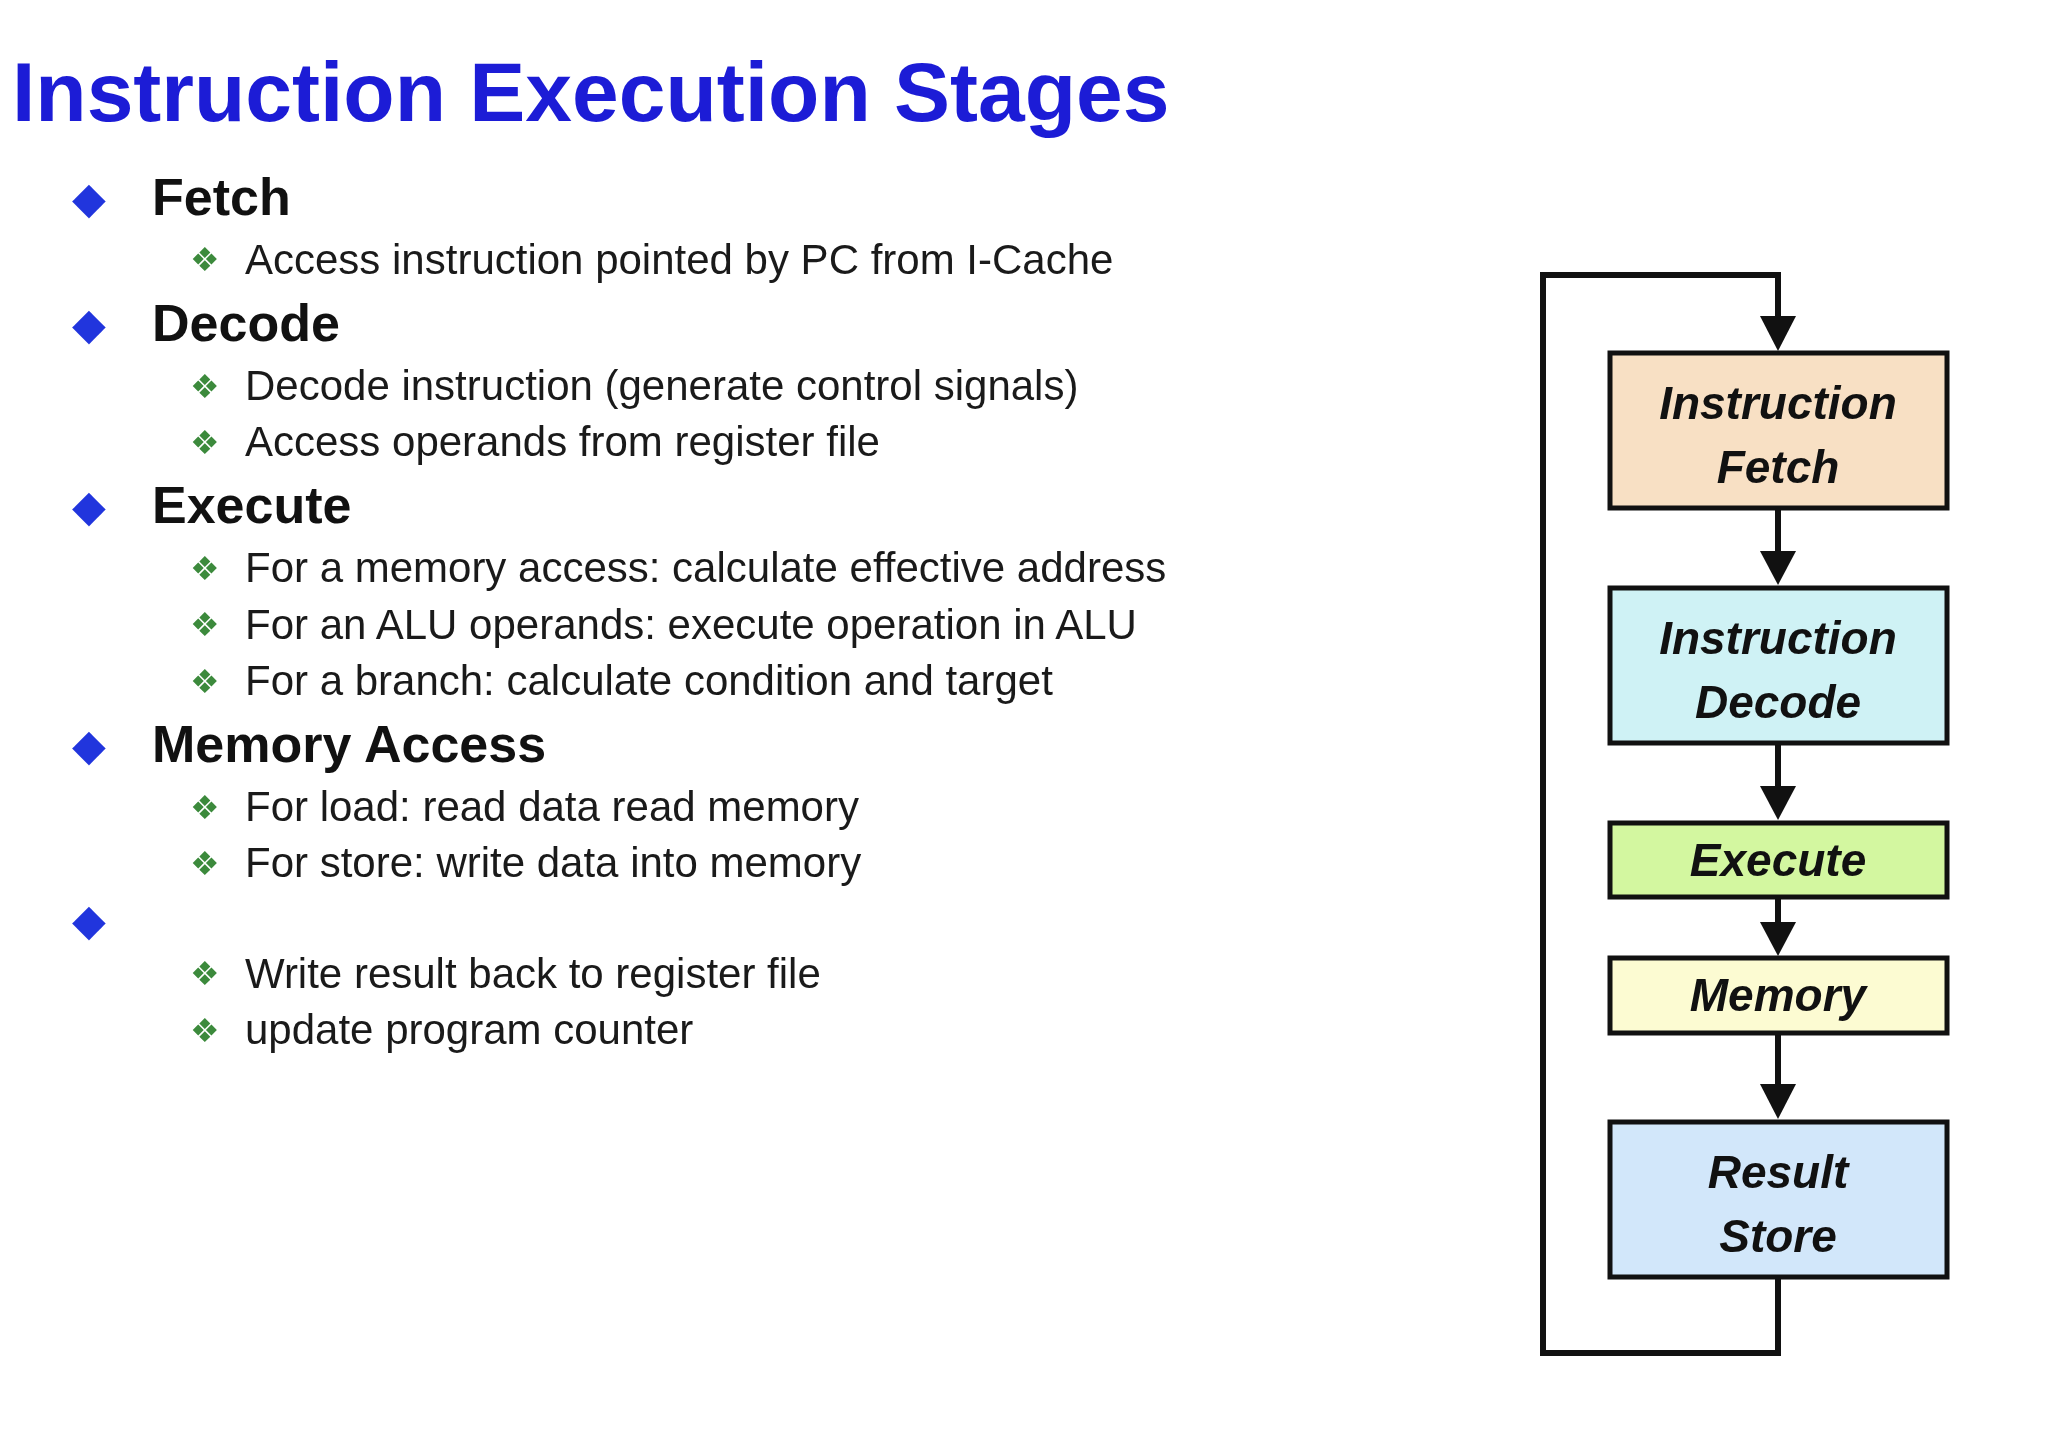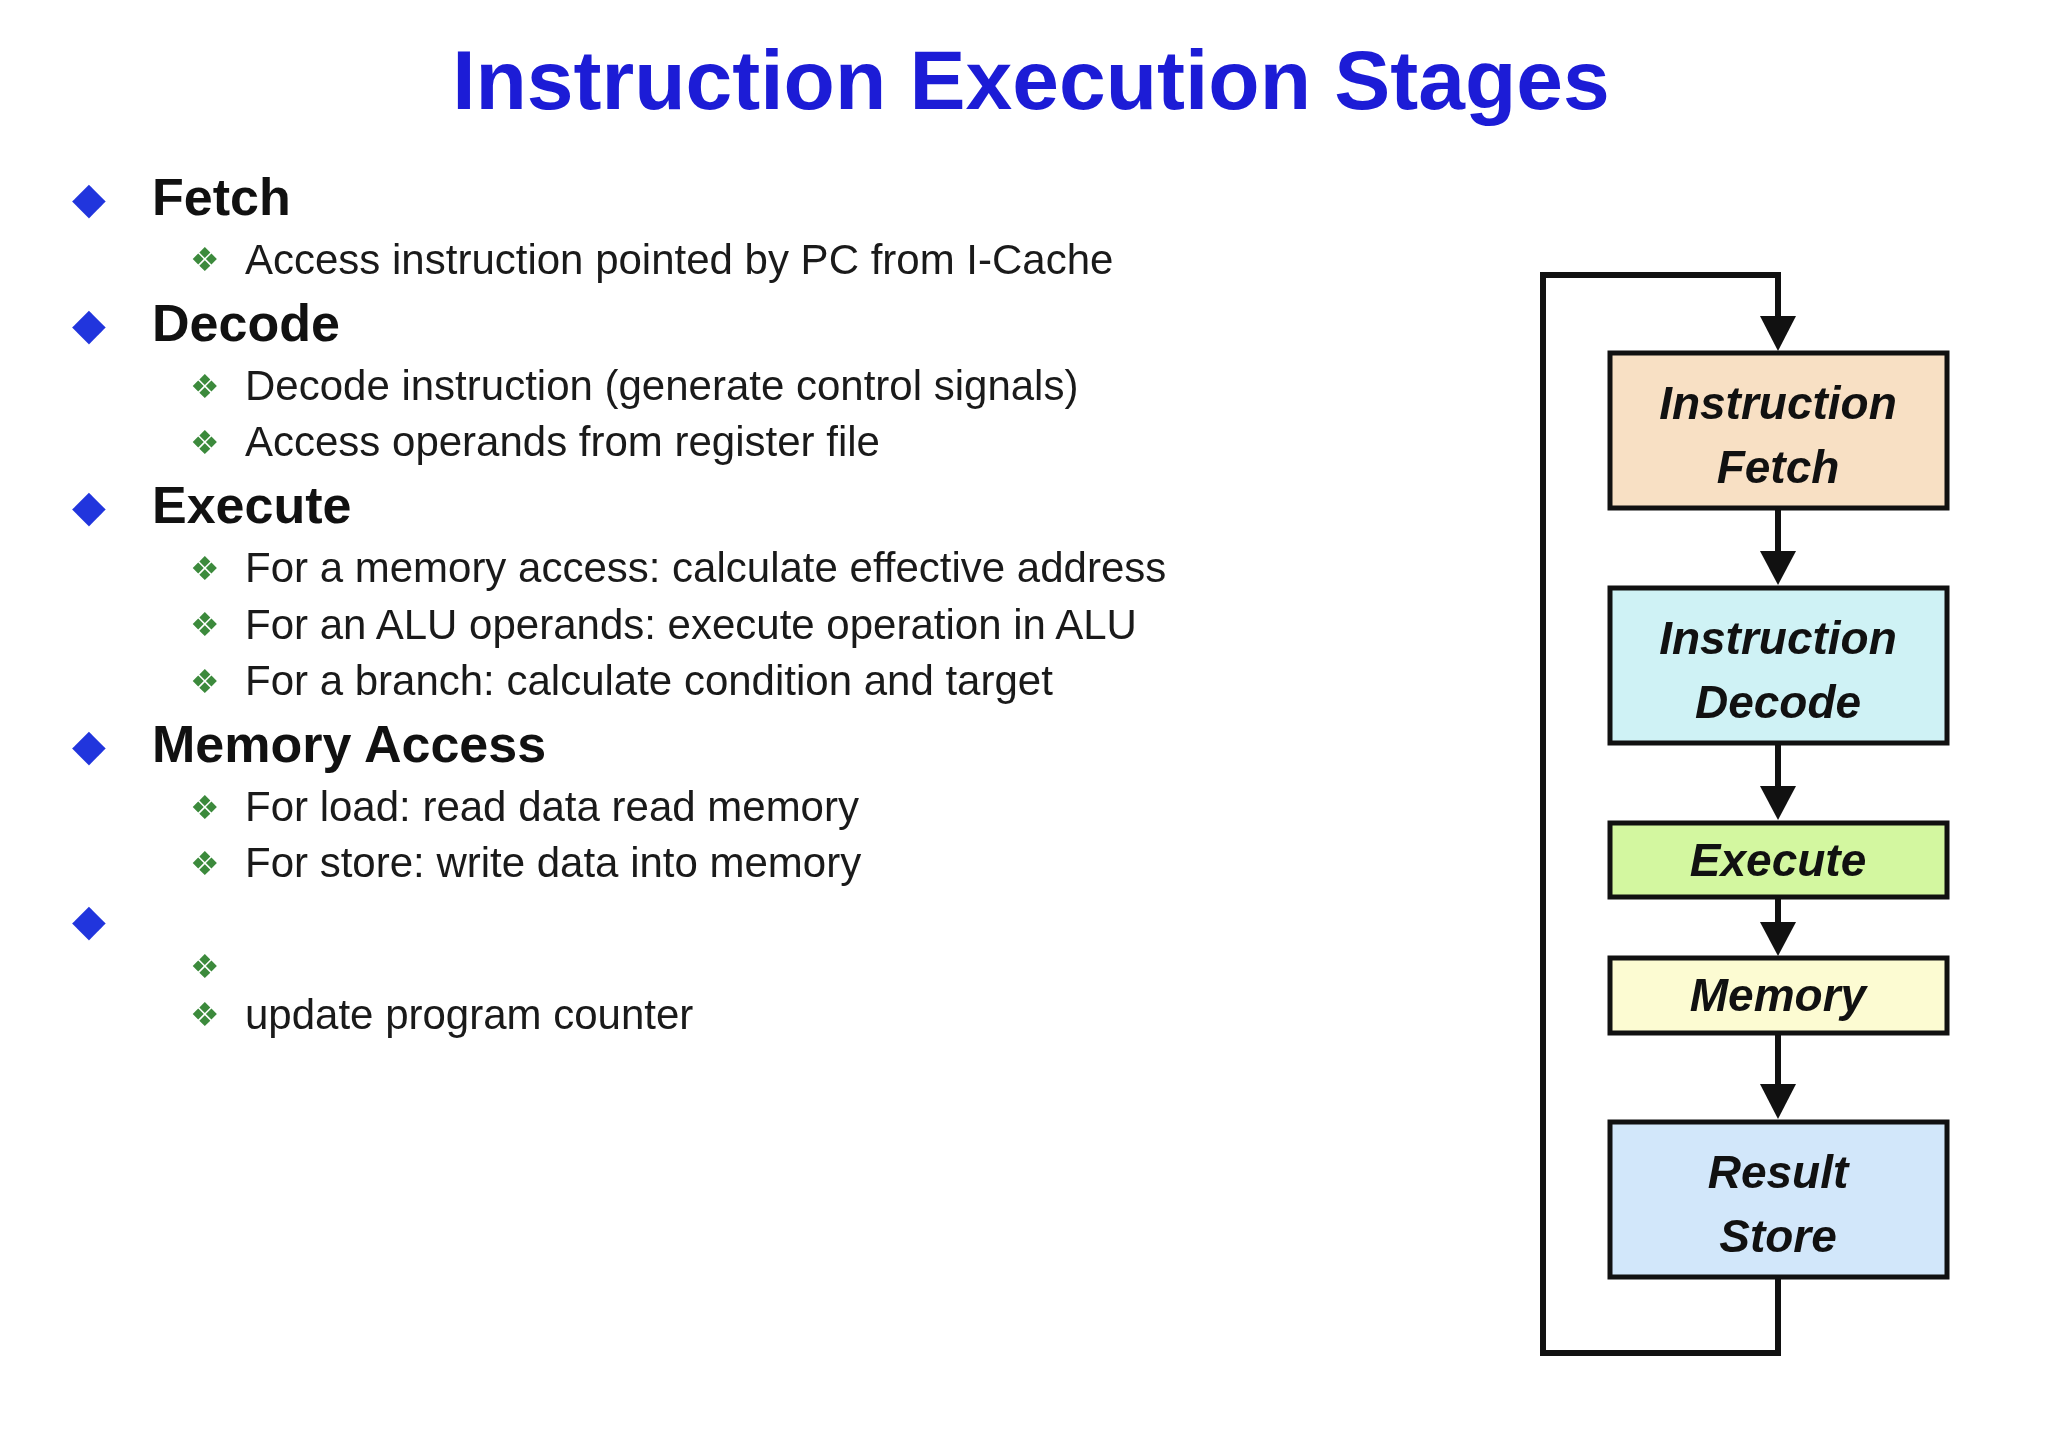--- a/index.html
+++ b/index.html
@@ -4,23 +4,22 @@
 <style>
   html,body { margin:0; padding:0; background:#ffffff; }
   .slide {
     position:relative;
     width:2062px; height:1440px;
     background:#ffffff;
     font-family:"Liberation Sans", sans-serif;
     overflow:hidden;
   }
   .title {
-    margin:0;
+    margin:12px;
     padding-top:34px;
-    text-align:center;
     font-size:84px;
     font-weight:bold;
     color:#1c1cd6;
     letter-spacing:0px;
     line-height:1.1;
   }
   .list {
     position:absolute;
     left:0; top:158px;
     width:1430px;
@@ -134,20 +133,21 @@
     <div class="l2">
       <span class="bullet">❖</span>
       <span>For store: write data into memory</span>
     </div>
 
     <div class="l1">
       <span class="bullet">◆</span>
     </div>
     <div class="l2">
       <span class="bullet">❖</span>
+      <span>Write result back to register file</span>
     </div>
     <div class="l2">
       <span class="bullet">❖</span>
       <span>update program counter</span>
     </div>
 
   </div>
 
   <svg class="flow" width="612" height="1270" viewBox="0 0 612 1270">
 

